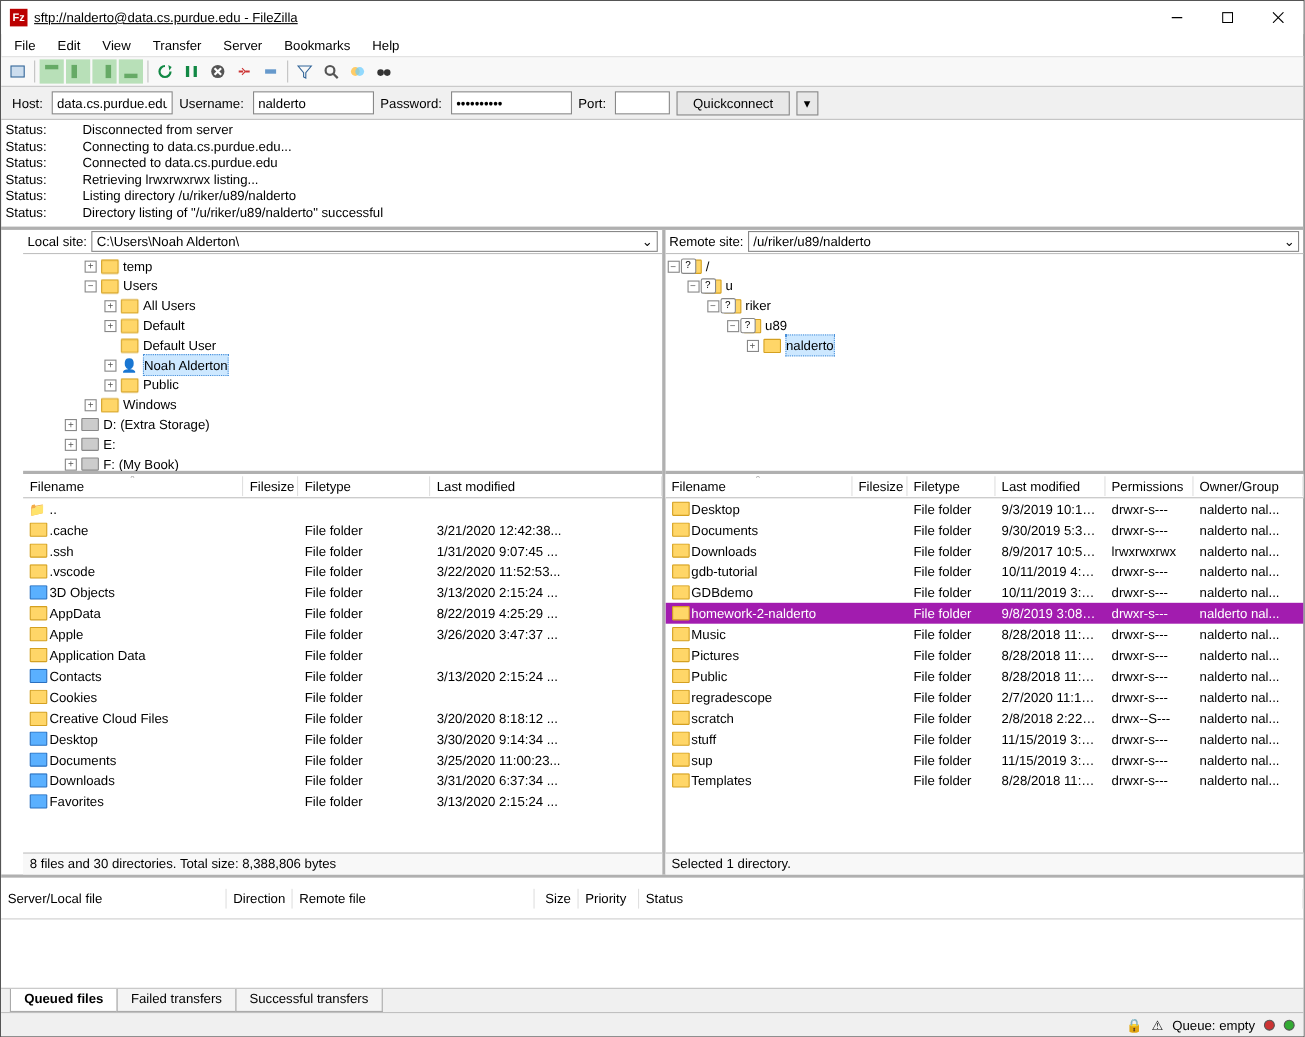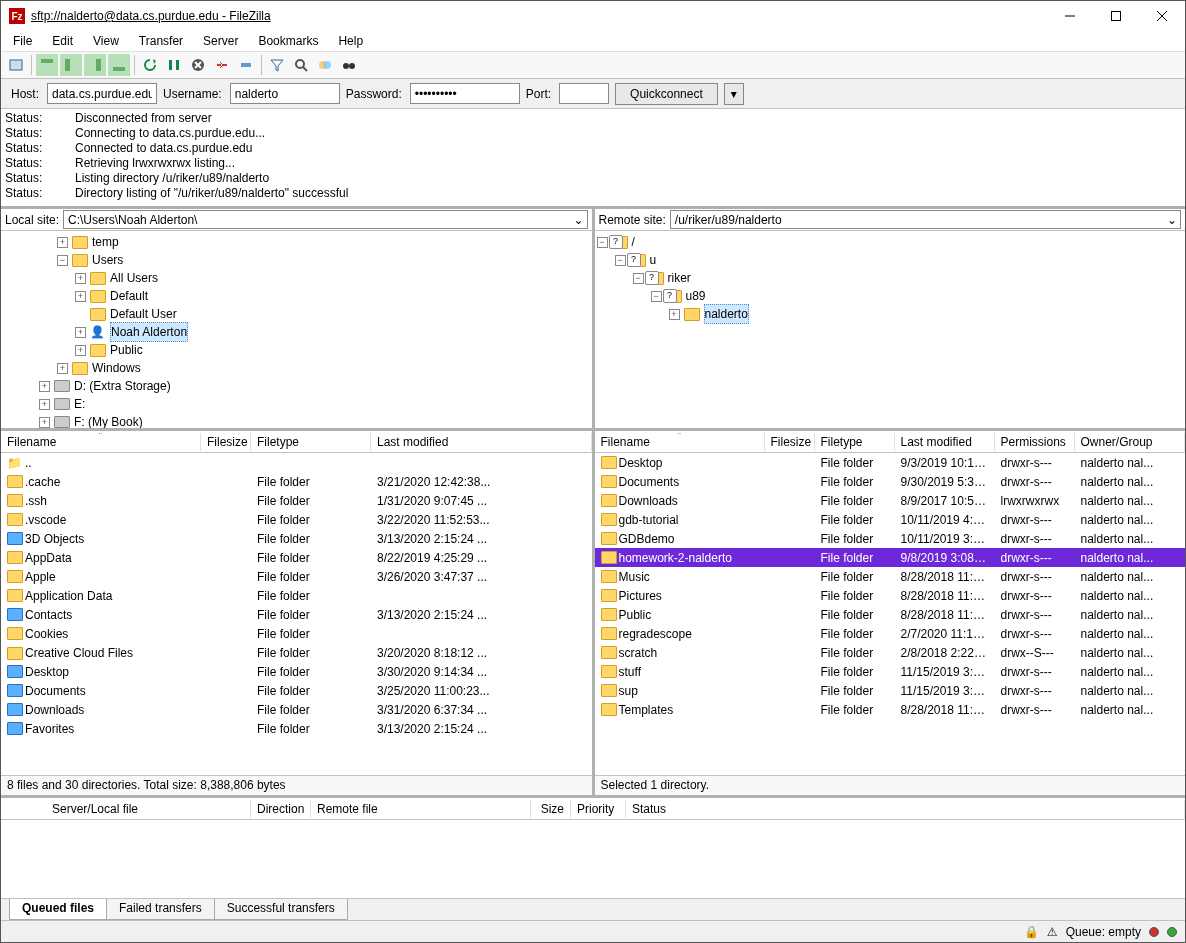--- a/index.html
+++ b/index.html
@@ -31,21 +31,21 @@
 .qcdrop{border:1px solid #888;background:#e8e8e8;width:20px;height:22px;display:flex;align-items:center;justify-content:center;}
 
 
 .logpane{height:100px;border-bottom:3px solid #b0b0b0;overflow-y:scroll;padding:2px 4px;line-height:15px;position:relative;}
 .logline{display:flex;}
 .logline .lk{width:70px;}
 
 
 .mainsplit{flex:1;display:flex;border-bottom:3px solid #b0b0b0;min-height:0;}
 .pane{flex:1;display:flex;flex-direction:column;min-width:0;}
-.pane.left{border-right:3px solid #b0b0b0;}
+.pane.left{border-right:3px solid #b0b0b0;margin-left:20px;}
 
 
 .siterow{height:22px;display:flex;align-items:center;border-bottom:1px solid #c0c0c0;padding:0 4px;}
 .siterow label{padding-right:4px;white-space:nowrap;}
 .sitecombo{flex:1;border:1px solid #888;height:19px;display:flex;align-items:center;padding:0 4px;position:relative;background:#fff;}
 .sitecombo .dd{position:absolute;right:2px;width:12px;text-align:center;}
 
 
 .tree{height:200px;overflow-y:scroll;border-bottom:3px solid #b0b0b0;padding:2px;line-height:18px;}
 .tnode{display:flex;align-items:center;white-space:nowrap;height:18px;}
@@ -56,33 +56,33 @@
 .dicon{width:16px;height:12px;background:#ccc;border:1px solid #888;border-radius:1px;margin-right:4px;display:inline-block;}
 .uicon{width:16px;height:16px;margin-right:4px;display:inline-flex;align-items:center;justify-content:center;}
 .sel{background:#cde8ff;border:1px dotted #4a90d9;}
 
 
 .flist{flex:1;display:flex;flex-direction:column;min-height:0;}
 .fhdr{display:flex;border-bottom:1px solid #c0c0c0;background:#fff;height:22px;align-items:center;}
 .fhdr .col{padding:2px 6px;border-right:1px solid #e0e0e0;white-space:nowrap;overflow:hidden;position:relative;}
 .fbody{flex:1;overflow-y:scroll;overflow-x:auto;}
 .frow{display:flex;height:19px;align-items:center;white-space:nowrap;}
-.frow.selected{background:#6d28d9;color:#fff;}
+.frow.selected{background:#a21caf;color:#fff;}
 .frow .cell{padding:0 6px;overflow:hidden;text-overflow:ellipsis;white-space:nowrap;}
 .frow .ic{width:16px;height:13px;margin-right:2px;flex-shrink:0;display:inline-block;}
 .ic.folder{background:#ffd668;border:1px solid #d4a020;border-radius:1px;}
 .ic.folderblue{background:#5ab0ff;border:1px solid #2a70c0;border-radius:1px;}
 .ic.up{background:none;border:none;}
 
 
 .liststat{height:20px;border-top:1px solid #c0c0c0;padding:2px 6px;background:#f8f8f8;}
 
 
 .queue{height:100px;display:flex;flex-direction:column;}
-.qhdr{display:flex;border-bottom:1px solid #c0c0c0;height:22px;align-items:center;background:#fff;padding-left:45px;}
+.qhdr{display:flex;border-bottom:1px solid #c0c0c0;height:38px;align-items:center;background:#fff;}
 .qhdr .col{padding:2px 6px;border-right:1px solid #e0e0e0;}
 .qbody{flex:1;background:#fff;}
 
 
 .btabs{height:22px;display:flex;border-top:1px solid #c0c0c0;background:#f0f0f0;padding-left:8px;}
 .btab{border:1px solid #aaa;border-top:none;padding:2px 12px;background:#f4f4f4;margin-right:-1px;}
 .btab.active{background:#fff;font-weight:bold;}
 
 
 .statusbar{height:22px;border-top:1px solid #c0c0c0;display:flex;align-items:center;justify-content:flex-end;padding:0 8px;gap:8px;background:#f0f0f0;}

